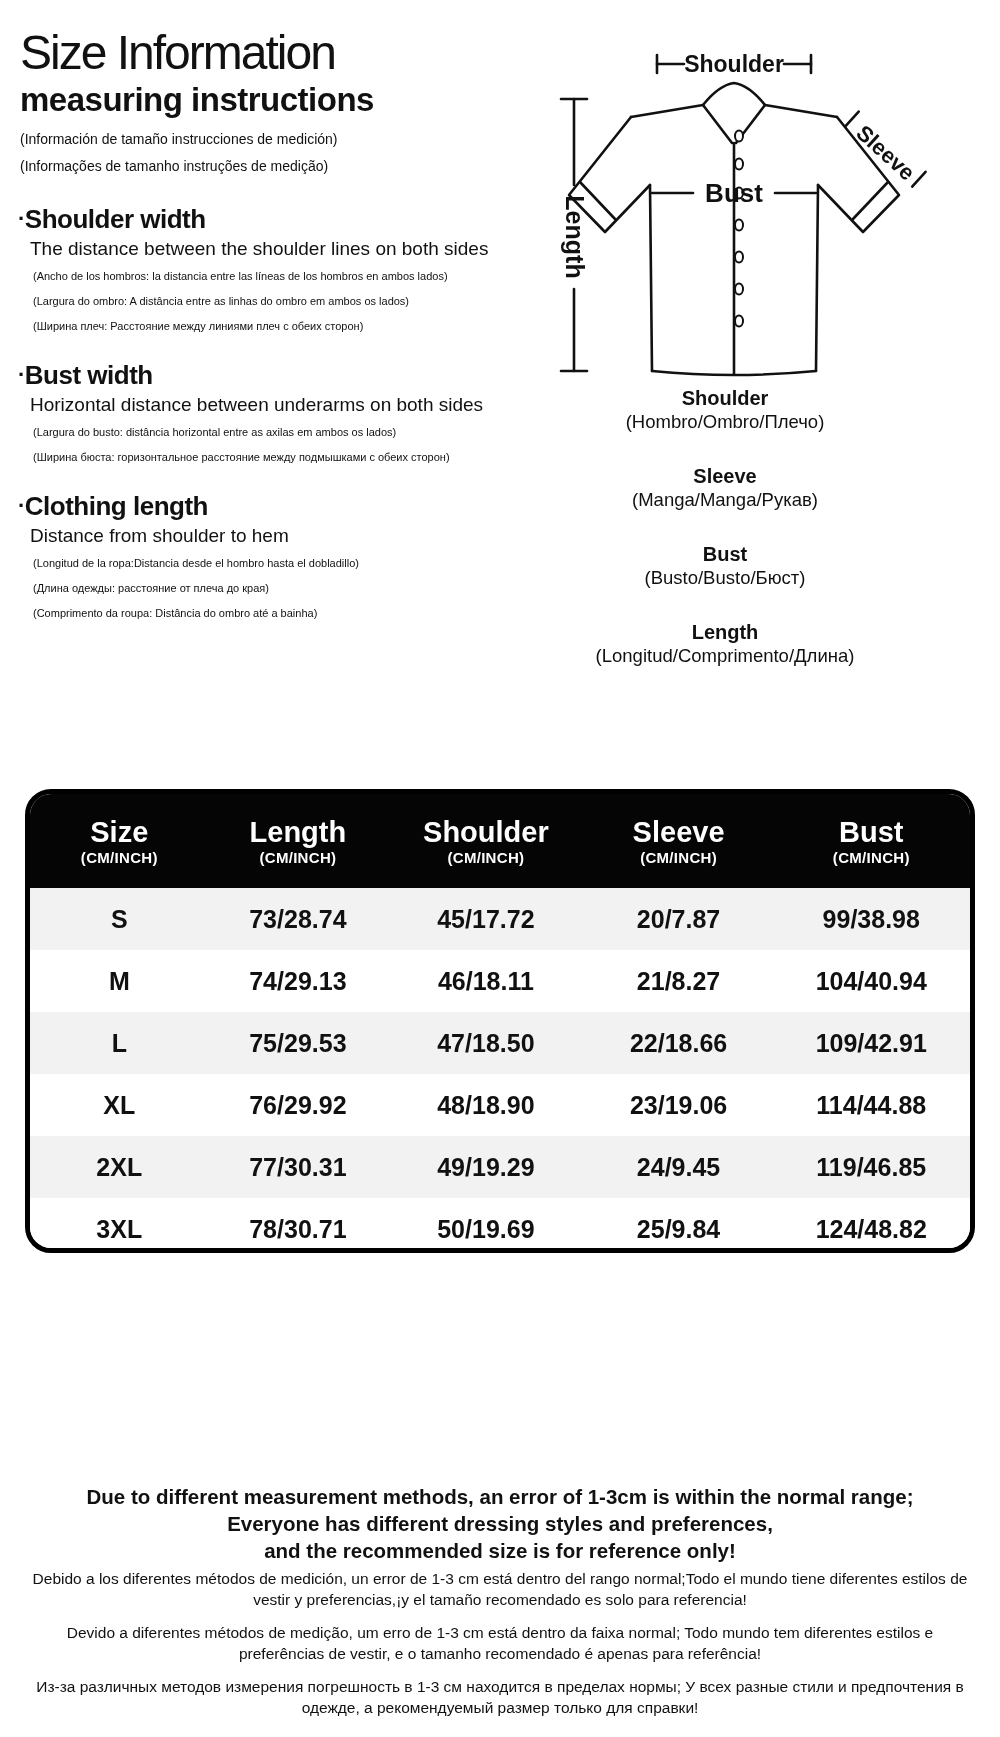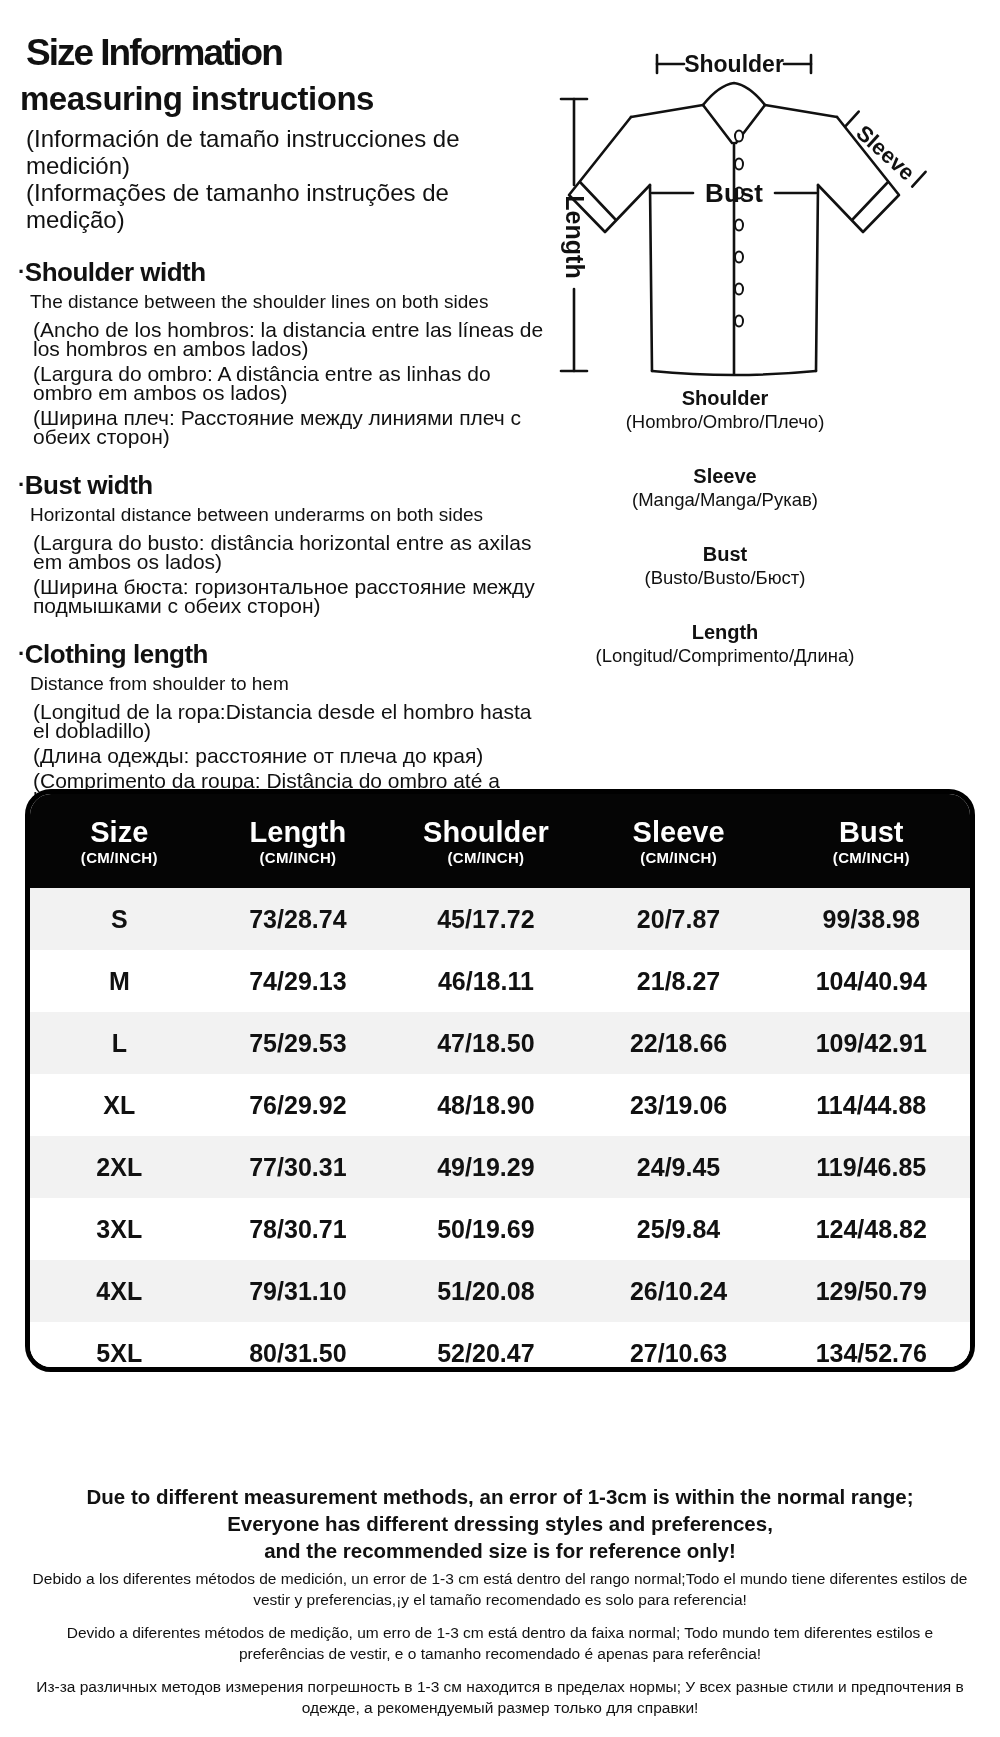--- a/index.html
+++ b/index.html
@@ -6,40 +6,40 @@
   html,body { margin:0; padding:0; }
   body {
     width:1000px; height:1737px; position:relative;
     background:#ffffff; color:#111;
     font-family:"Liberation Sans", sans-serif;
     overflow:hidden;
   }
 
   
   .left-col { position:absolute; left:18px; top:26px; width:532px; }
-  .title { font-size:37px; font-weight:bold; letter-spacing:-2px; line-height:1.04; margin:8px; }
+  .title { font-size:48px; font-weight:normal; letter-spacing:-2px; line-height:1.04; margin:2px; }
   .subtitle { font-size:33px; font-weight:bold; letter-spacing:-0.5px; margin:3px 0 7px 2px; }
-  .title-trans { font-size:24px; line-height:27px; margin-left:8px; }
+  .title-trans { font-size:14px; line-height:27px; margin-left:2px; }
 
   .section { margin-top:24px; }
   .section-heading { font-size:26px; font-weight:bold; letter-spacing:-0.5px; line-height:30px; }
   .section-heading .bullet { font-size:22px; vertical-align:2px; }
   .section-desc { font-size:19px; line-height:23px; margin:3px 0 7px 12px; }
-  .section-trans { font-size:21px; line-height:19px; margin:0 0 6px 15px; }
+  .section-trans { font-size:11px; line-height:19px; margin:0 0 6px 15px; }
 
   
   .diagram { position:absolute; left:553px; top:33px; width:447px; height:356px; }
   .legend { position:absolute; left:545px; top:386px; width:360px; text-align:center; }
   .legend-item { margin-bottom:30px; }
   .legend-term { font-size:20px; font-weight:bold; line-height:24px; }
   .legend-trans { font-size:18.5px; line-height:24px; }
 
   
   .size-table {
-    position:absolute; left:25px; top:789px; width:950px; height:583px;
+    position:absolute; left:25px; top:789px; width:950px; height:464px;
     background:#ffffff; border:5px solid #000; border-radius:26px; overflow:hidden;
   }
   .t-header {
     height:94px; background:#050505; color:#fff;
     display:grid; grid-template-columns:19% 19% 21% 20% 21%; align-items:center;
   }
   .t-hcell { text-align:center; }
   .t-hlabel { font-size:29px; font-weight:bold; line-height:33px; }
   .t-hunit { font-size:15px; font-weight:bold; letter-spacing:0.3px; }
   .t-row {

